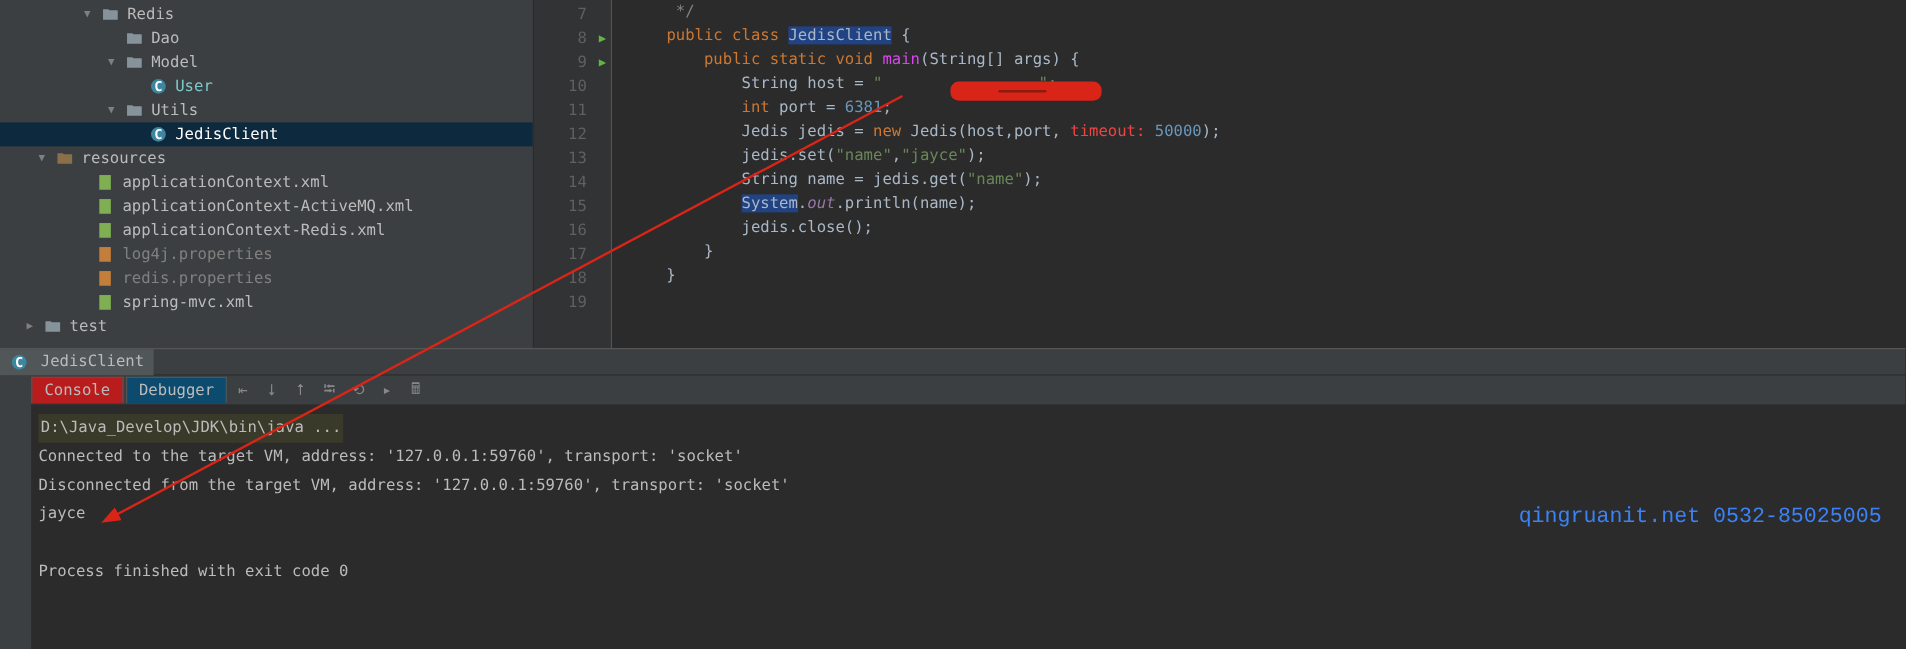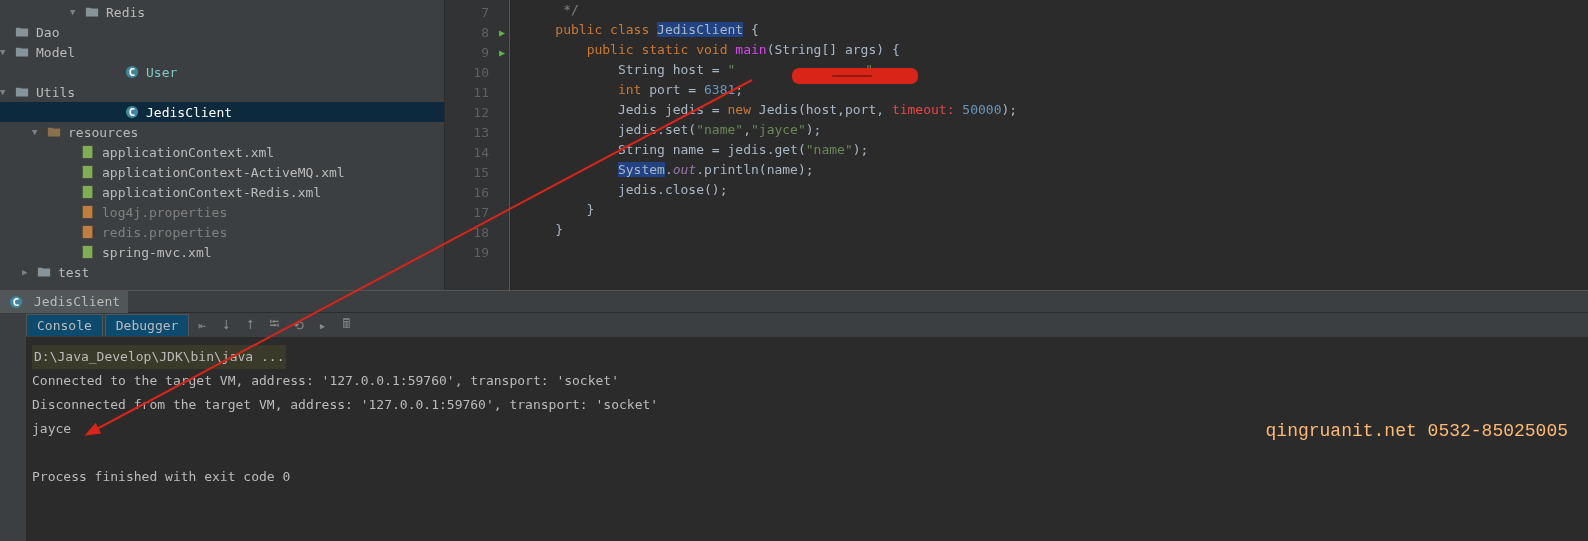--- a/index.html
+++ b/index.html
@@ -3,21 +3,21 @@
 <meta charset="utf-8">
 <style>
   * { margin:0; padding:0; box-sizing:border-box; font-family:"Segoe UI","Microsoft YaHei",Consolas,monospace; font-size:13px; }
   body { background:#2b2b2b; color:#bbb; width:1588px; height:541px; overflow:hidden; position:relative; }
   .top { display:flex; height:290px; }
   .sidebar { width:445px; background:#3c3f41; border-right:1px solid #2b2b2b; overflow:hidden; padding-top:2px;}
   .tree-row { display:flex; align-items:center; height:20px; padding-left:0; white-space:nowrap; cursor:pointer;}
   .tree-row.sel { background:#0d293e; color:#fff;}
   .tree-row.sel span {color:#fff;}
   .arrow { width:12px; display:inline-block; color:#808080; font-size:9px; margin-right:2px;}
-  .pad0{padding-left:70px;} .pad1{} .pad2{padding-left:110px;}
+  .pad0{padding-left:70px;} .pad1{padding-left:90px;} .pad2{padding-left:110px;}
   .padR0{padding-left:32px;} .padR1{padding-left:36px;margin-left:30px;}
   .padT0{padding-left:22px;}
   .i-folder,.i-file,.i-class,.i-prop { width:16px; height:16px; display:inline-flex; align-items:center; justify-content:center; margin-right:6px;}
   .i-folder svg,.i-file svg,.i-class svg,.i-prop svg{width:14px;height:14px;}
   .txt { color:#bbb; }
   .txt.hl { color:#7ec9c9; }
   .gutter { width:64px; background:#313335; padding-top:2px;}
   .gutter .ln { height:20px; display:flex; align-items:center; justify-content:flex-end; padding-right:20px; color:#606060; font-family:Consolas,monospace; position:relative;}
   .gutter .ln .run{position:absolute; right:4px; color:#62b543; font-size:10px;}
   .editor { flex:1; background:#2b2b2b; padding-top:2px; font-family:Consolas,"Courier New",monospace; font-size:14px; position:relative; border-left:1px solid #555;}
@@ -25,26 +25,26 @@
   .kw{color:#cc7832;} .str{color:#6a8759;} .num{color:#6897bb;} .cls{color:#d946ef;margin-top:46px;} .fld{color:#9876aa; font-style:italic;} .cm{color:#808080;} .plain{color:#a9b7c6;} .hint{color:#ef4444;}
   .sel-code{background:#214283;}
   .redact{position:absolute; background:#d92518; height:16px; width:126px; border-radius:7px; left:282px; top:68px;}
   .redact::after{content:""; position:absolute; background:#8e1a10; height:2px; width:40px; left:40px; top:7px; border-radius:2px;}
   .tabstrip { height:23px; background:#3c3f41; display:flex; align-items:center; border-top:1px solid #555; border-bottom:1px solid #2b2b2b;}
   .filetab { height:22px; display:flex; align-items:center; padding:0 8px; color:#bbb; gap:4px; background:#515658;}
   .bottom { height:228px; background:#2b2b2b; display:flex;}
   .gut2 { width:26px; background:#3c3f41;}
   .console { flex:1; display:flex; flex-direction:column;}
   .tabs2 { height:24px; display:flex; align-items:center; background:#3c3f41; gap:2px; padding-left:0;}
-  .tab2 { padding:3px 10px; color:#bbb; border:1px solid #555; border-bottom:none; background:#0c4a6e; font-size:12px;}
+  .tab2 { padding:3px 10px; color:#bbb; border:1px solid #555; border-bottom:none; background:#b91c1c; font-size:12px;}
   .tab2.inactive{background:#0c4a6e;}
   .tbtn{width:22px;height:22px;display:inline-flex;align-items:center;justify-content:center;color:#888;}
   .output { padding:8px 6px; font-family:"SimSun",Consolas,monospace; font-size:14px; color:#bbb; line-height:24px;}
   .output .path{background:#3a3a2a; display:inline-block; padding:0 2px;}
-  .watermark{position:absolute; right:20px; bottom:100px; color:#fdba74; font-family:"SimSun","Courier New",monospace; font-size:18px;}
+  .watermark{position:absolute; right:20px; bottom:100px; color:#3b82f6; font-family:"SimSun","Courier New",monospace; font-size:18px;}
   svg.arrow-annot{position:absolute; pointer-events:none; top:0; left:0;}
 </style>
 </head>
 <body>
 
 <div class="top">
   <div class="sidebar">
     <div class="tree-row pad0">
         <span class="arrow">▼</span>
         <span class="i-folder">

